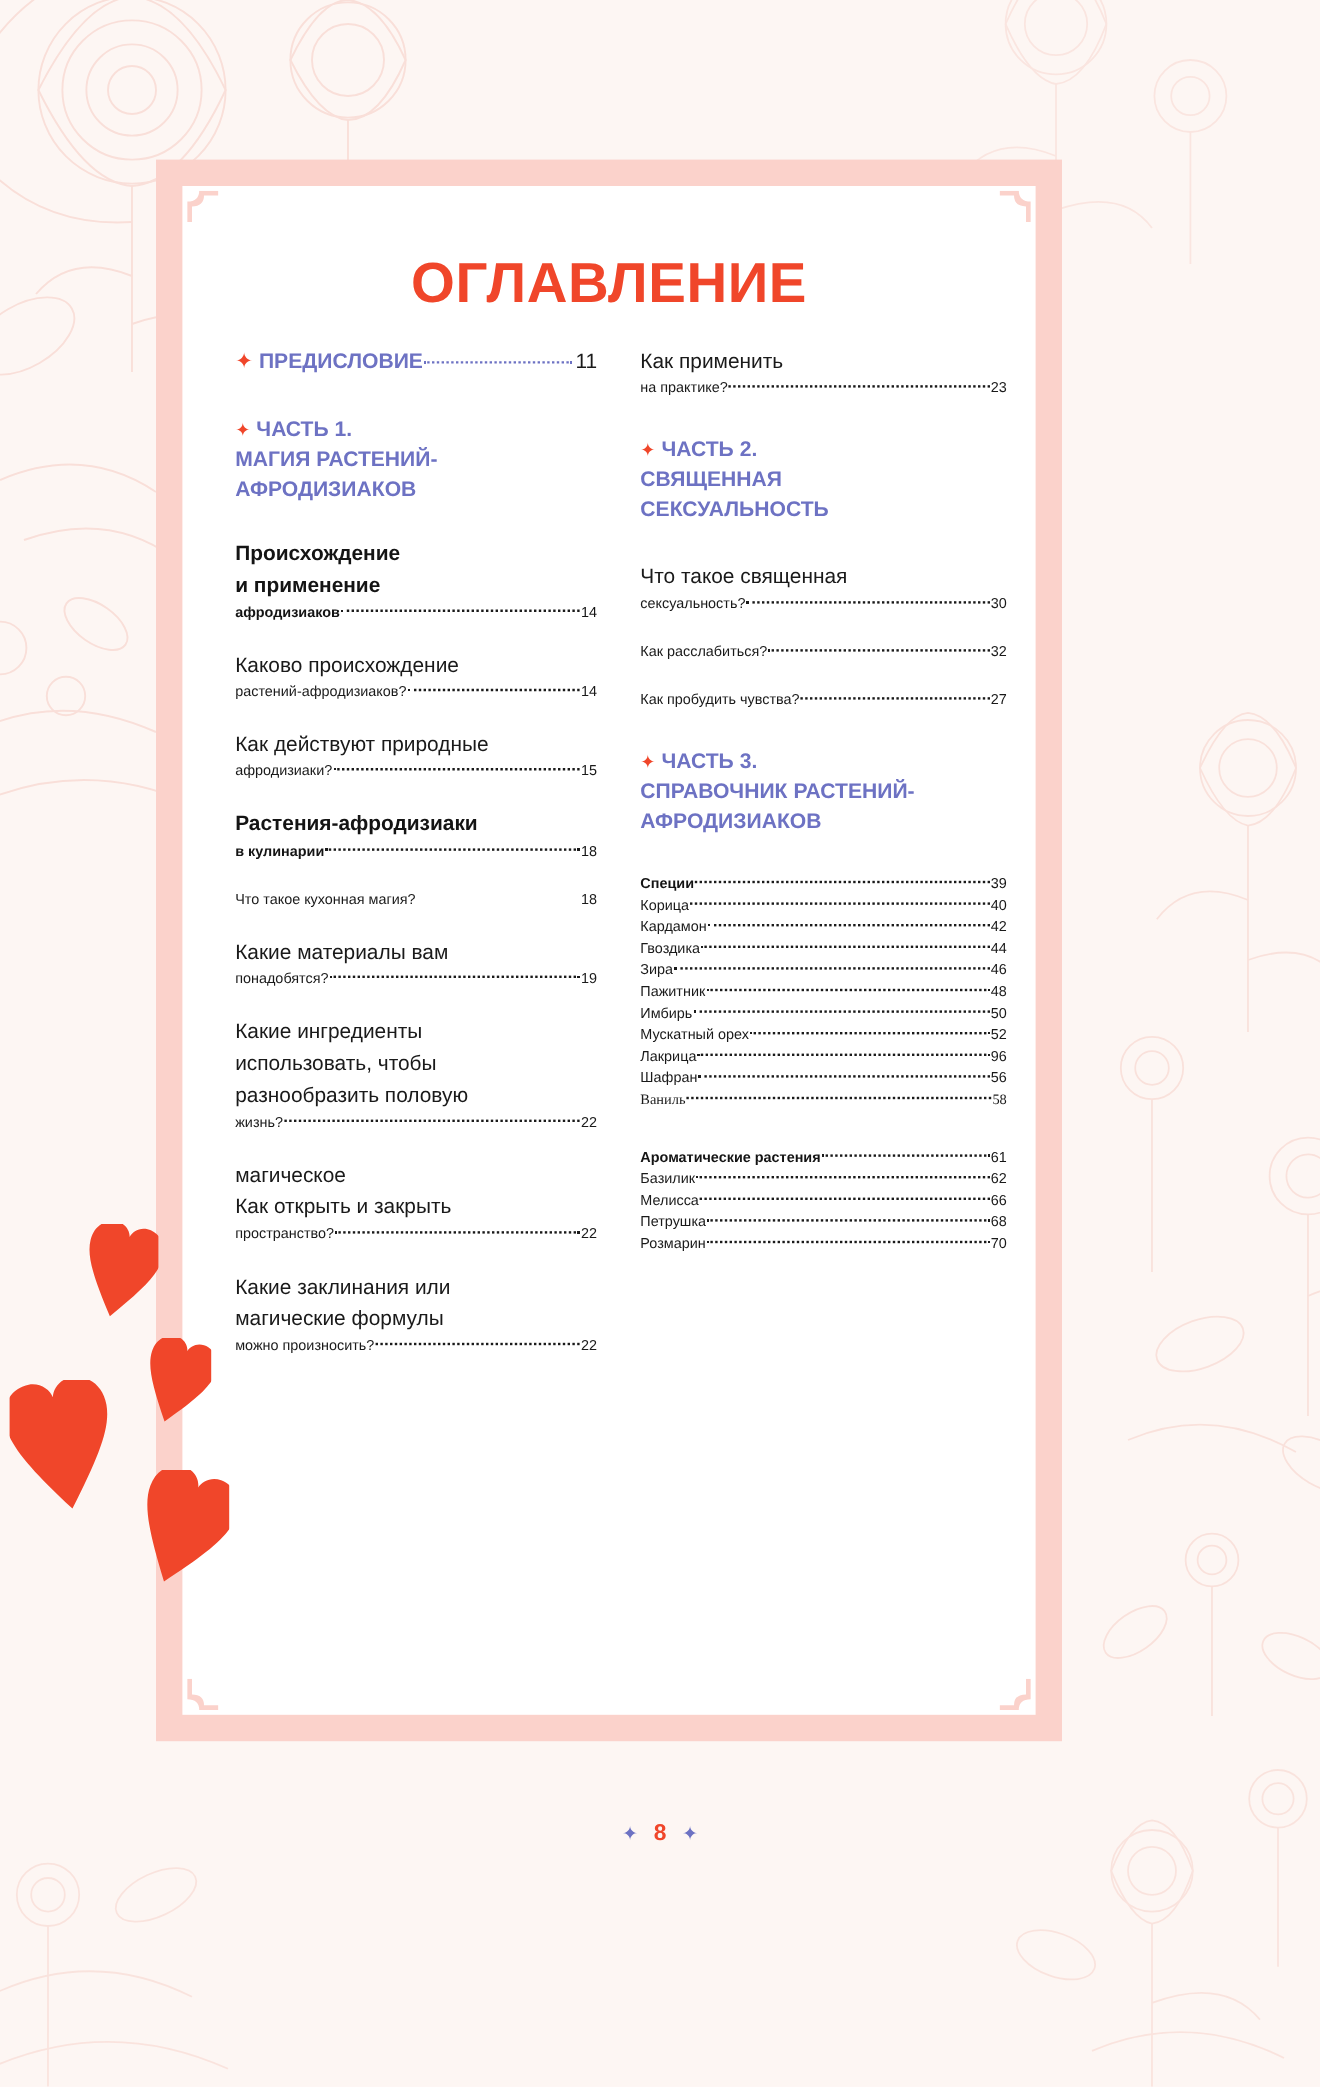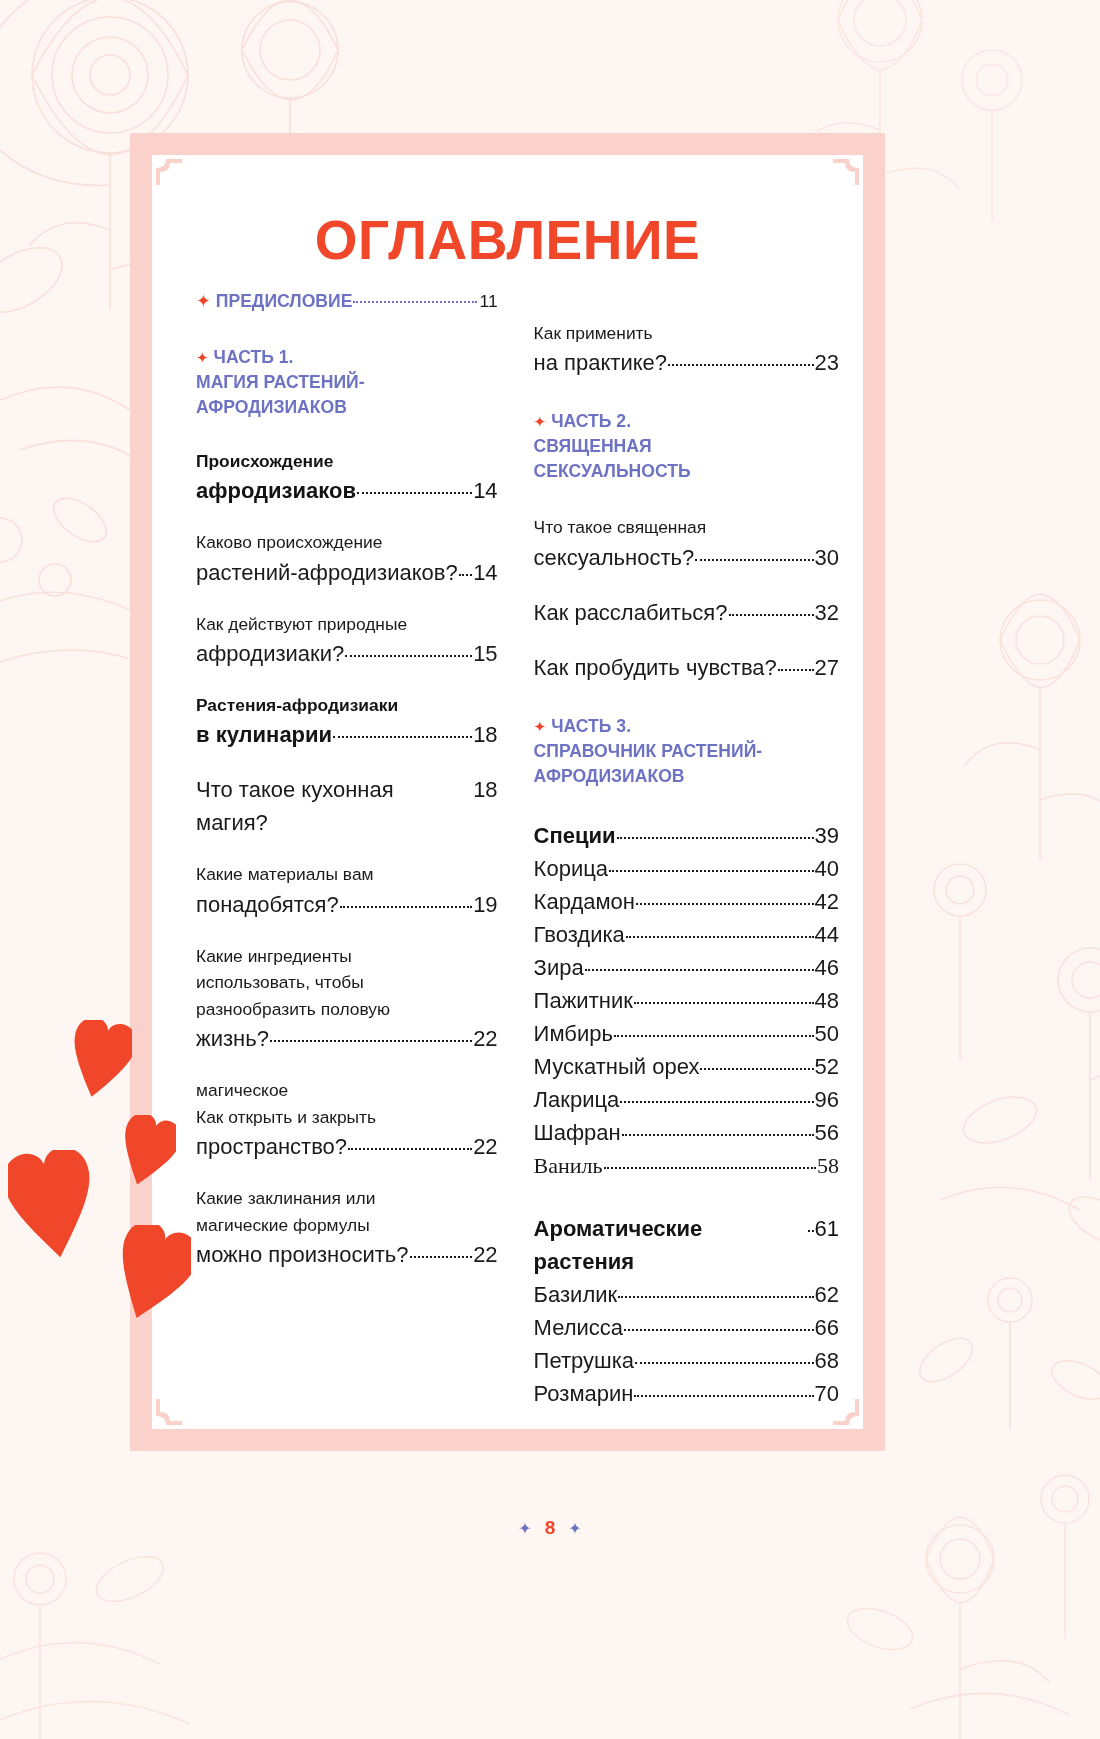--- a/index.html
+++ b/index.html
@@ -30,21 +30,21 @@
   .c-tl{left:26px;top:26px;}
   .c-tr{right:26px;top:26px;transform:scaleX(-1);}
   .c-bl{left:26px;bottom:26px;transform:scaleY(-1);}
   .c-br{right:26px;bottom:26px;transform:scale(-1,-1);}
 
   
   .page{position:absolute;left:130px;top:133px;width:755px;height:1318px;}
   .title{
     position:absolute;top:75px;left:0;width:100%;
     text-align:center;color:#f0462a;
-    font-size:55px;font-weight:bold;letter-spacing:.5px;
+    font-size:47px;font-weight:bold;letter-spacing:.5px;
   }
   .cols{
     position:absolute;top:155px;left:66px;right:46px;
     display:flex;gap:36px;
   }
   .col{width:318px;}
   .col-right{width:322px;}
 
   .entry{display:flex;align-items:baseline;font-size:17.4px;line-height:1.52;}
   .entry .txt{white-space:pre-wrap;}
@@ -59,21 +59,21 @@
   
   .preface{color:#6d72c3;font-weight:bold;font-size:17.6px;}
   .preface .dots{border-bottom-color:#6d72c3;}
   .preface .pg{color:#1a1a1a;font-weight:normal;font-size:17.4px;}
 
   .block{margin-bottom:22px;}
   .block.tight{margin-bottom:0;}
   .multiline{font-size:17.4px;line-height:1.52;color:#1a1a1a;}
   .multiline.bold{font-weight:bold;color:#141414;}
   .multiline.partc{color:#6d72c3;font-weight:bold;font-size:17.6px;line-height:1.42;}
-  .listrow{display:flex;align-items:baseline;font-size:22px;line-height:1.50;color:#1a1a1a;}
+  .listrow{display:flex;align-items:baseline;font-size:12px;line-height:1.50;color:#1a1a1a;}
   .listrow .dots{flex:1;min-width:6px;border-bottom:2.6px dotted #1a1a1a;transform:translateY(-4px);margin:0 1px;}
   .listrow.bold{font-weight:bold;color:#141414;}
   .listrow.bold .pg{font-weight:normal;}
 
   
   .hearts{position:absolute;left:0;top:1020px;width:220px;height:330px;}
   .hearts svg{position:absolute;}
   .h1{left:70px;top:0px;}
   .h2{left:120px;top:95px;}
   .h3{left:8px;top:130px;}
@@ -243,20 +243,21 @@
         <div class="multiline partc">
           <div><span class="star" style="color:#f0462a;margin-right:5px;font-size:15px;">✦</span><span>ЧАСТЬ 1.</span></div>
           <div>МАГИЯ РАСТЕНИЙ-</div>
           <div>АФРОДИЗИАКОВ</div>
         </div>
       </div>
 
       <div class="block">
         <div class="multiline bold">
           <div>Происхождение</div>
+          <div>и применение</div>
           <div class="listrow bold">
             <span>афродизиаков</span>
             <span class="dots"></span>
             <span class="pg">14</span>
           </div>
         </div>
       </div>
 
       <div class="block">
         <div class="multiline">
@@ -345,21 +346,21 @@
             <span class="dots"></span>
             <span class="pg">22</span>
           </div>
         </div>
       </div>
 
     </div>
 
     <div class="col-right">
 
-      <div class="block" style="margin-bottom:30px;margin-top:32px;">
+      <div class="block" style="margin-bottom:30px;">
         <div class="multiline">
           <div>Как применить</div>
           <div class="listrow">
             <span>на практике? </span>
             <span class="dots"></span>
             <span class="pg">23</span>
           </div>
         </div>
       </div>
 

